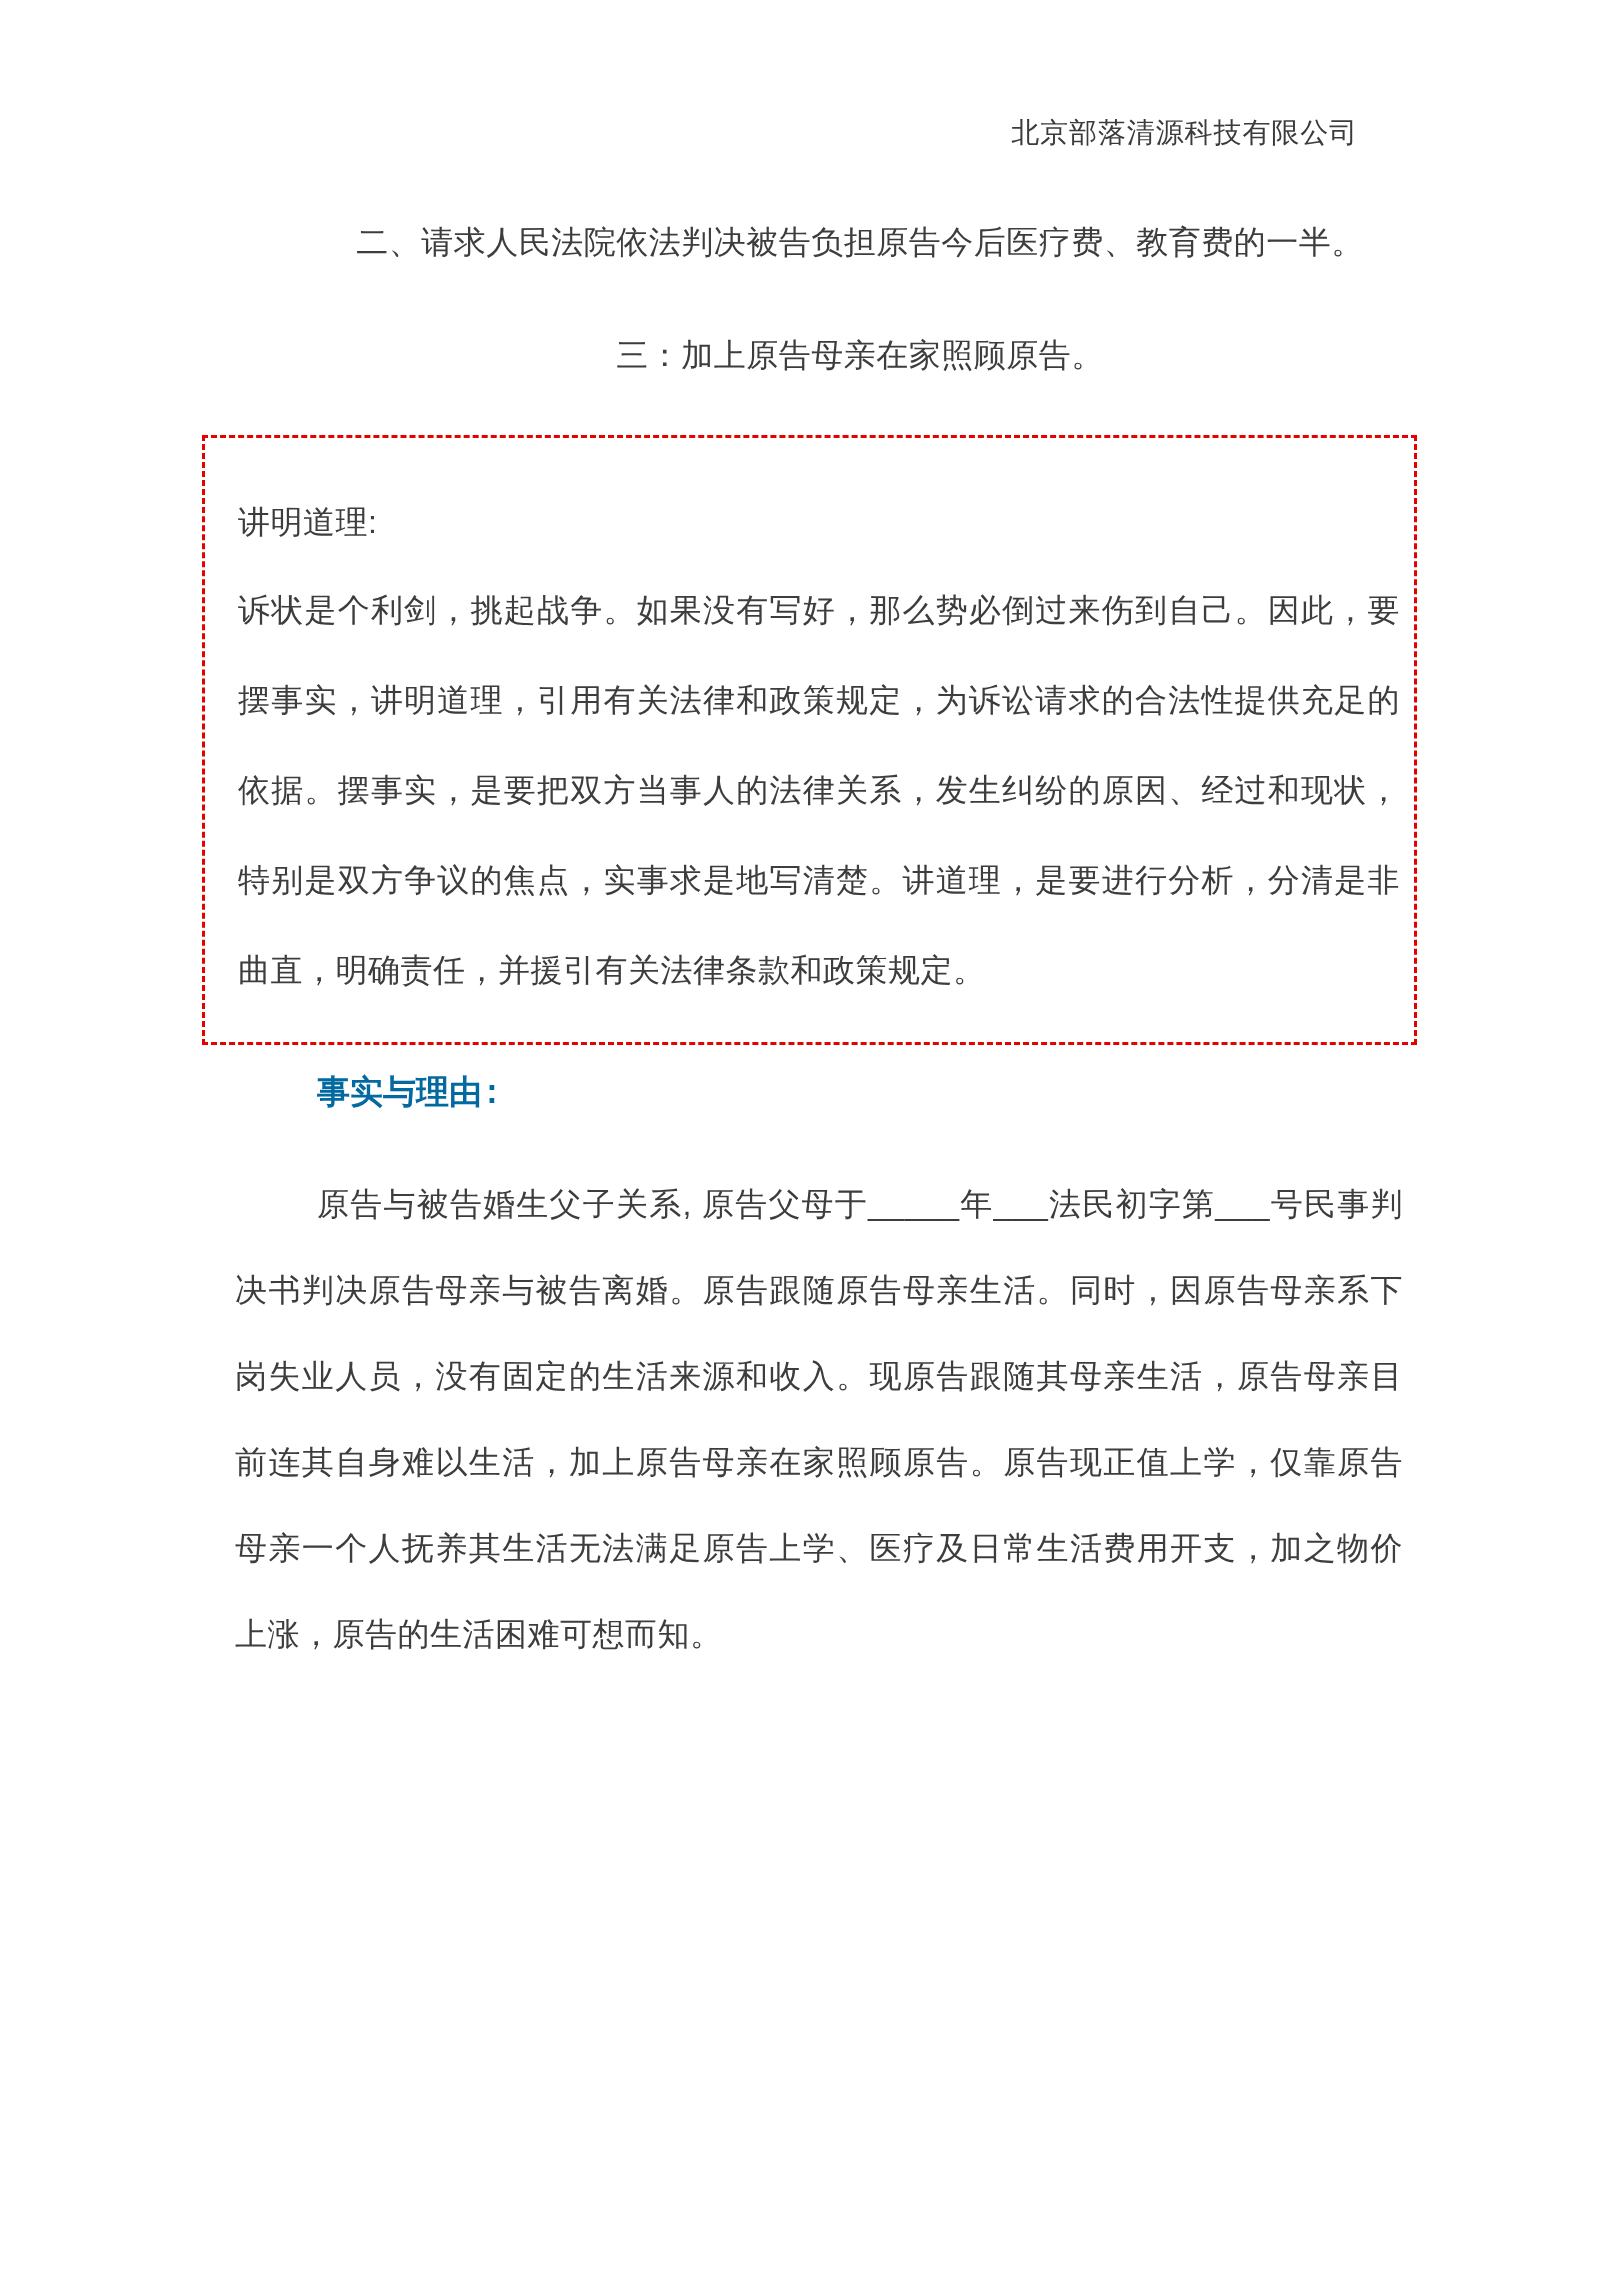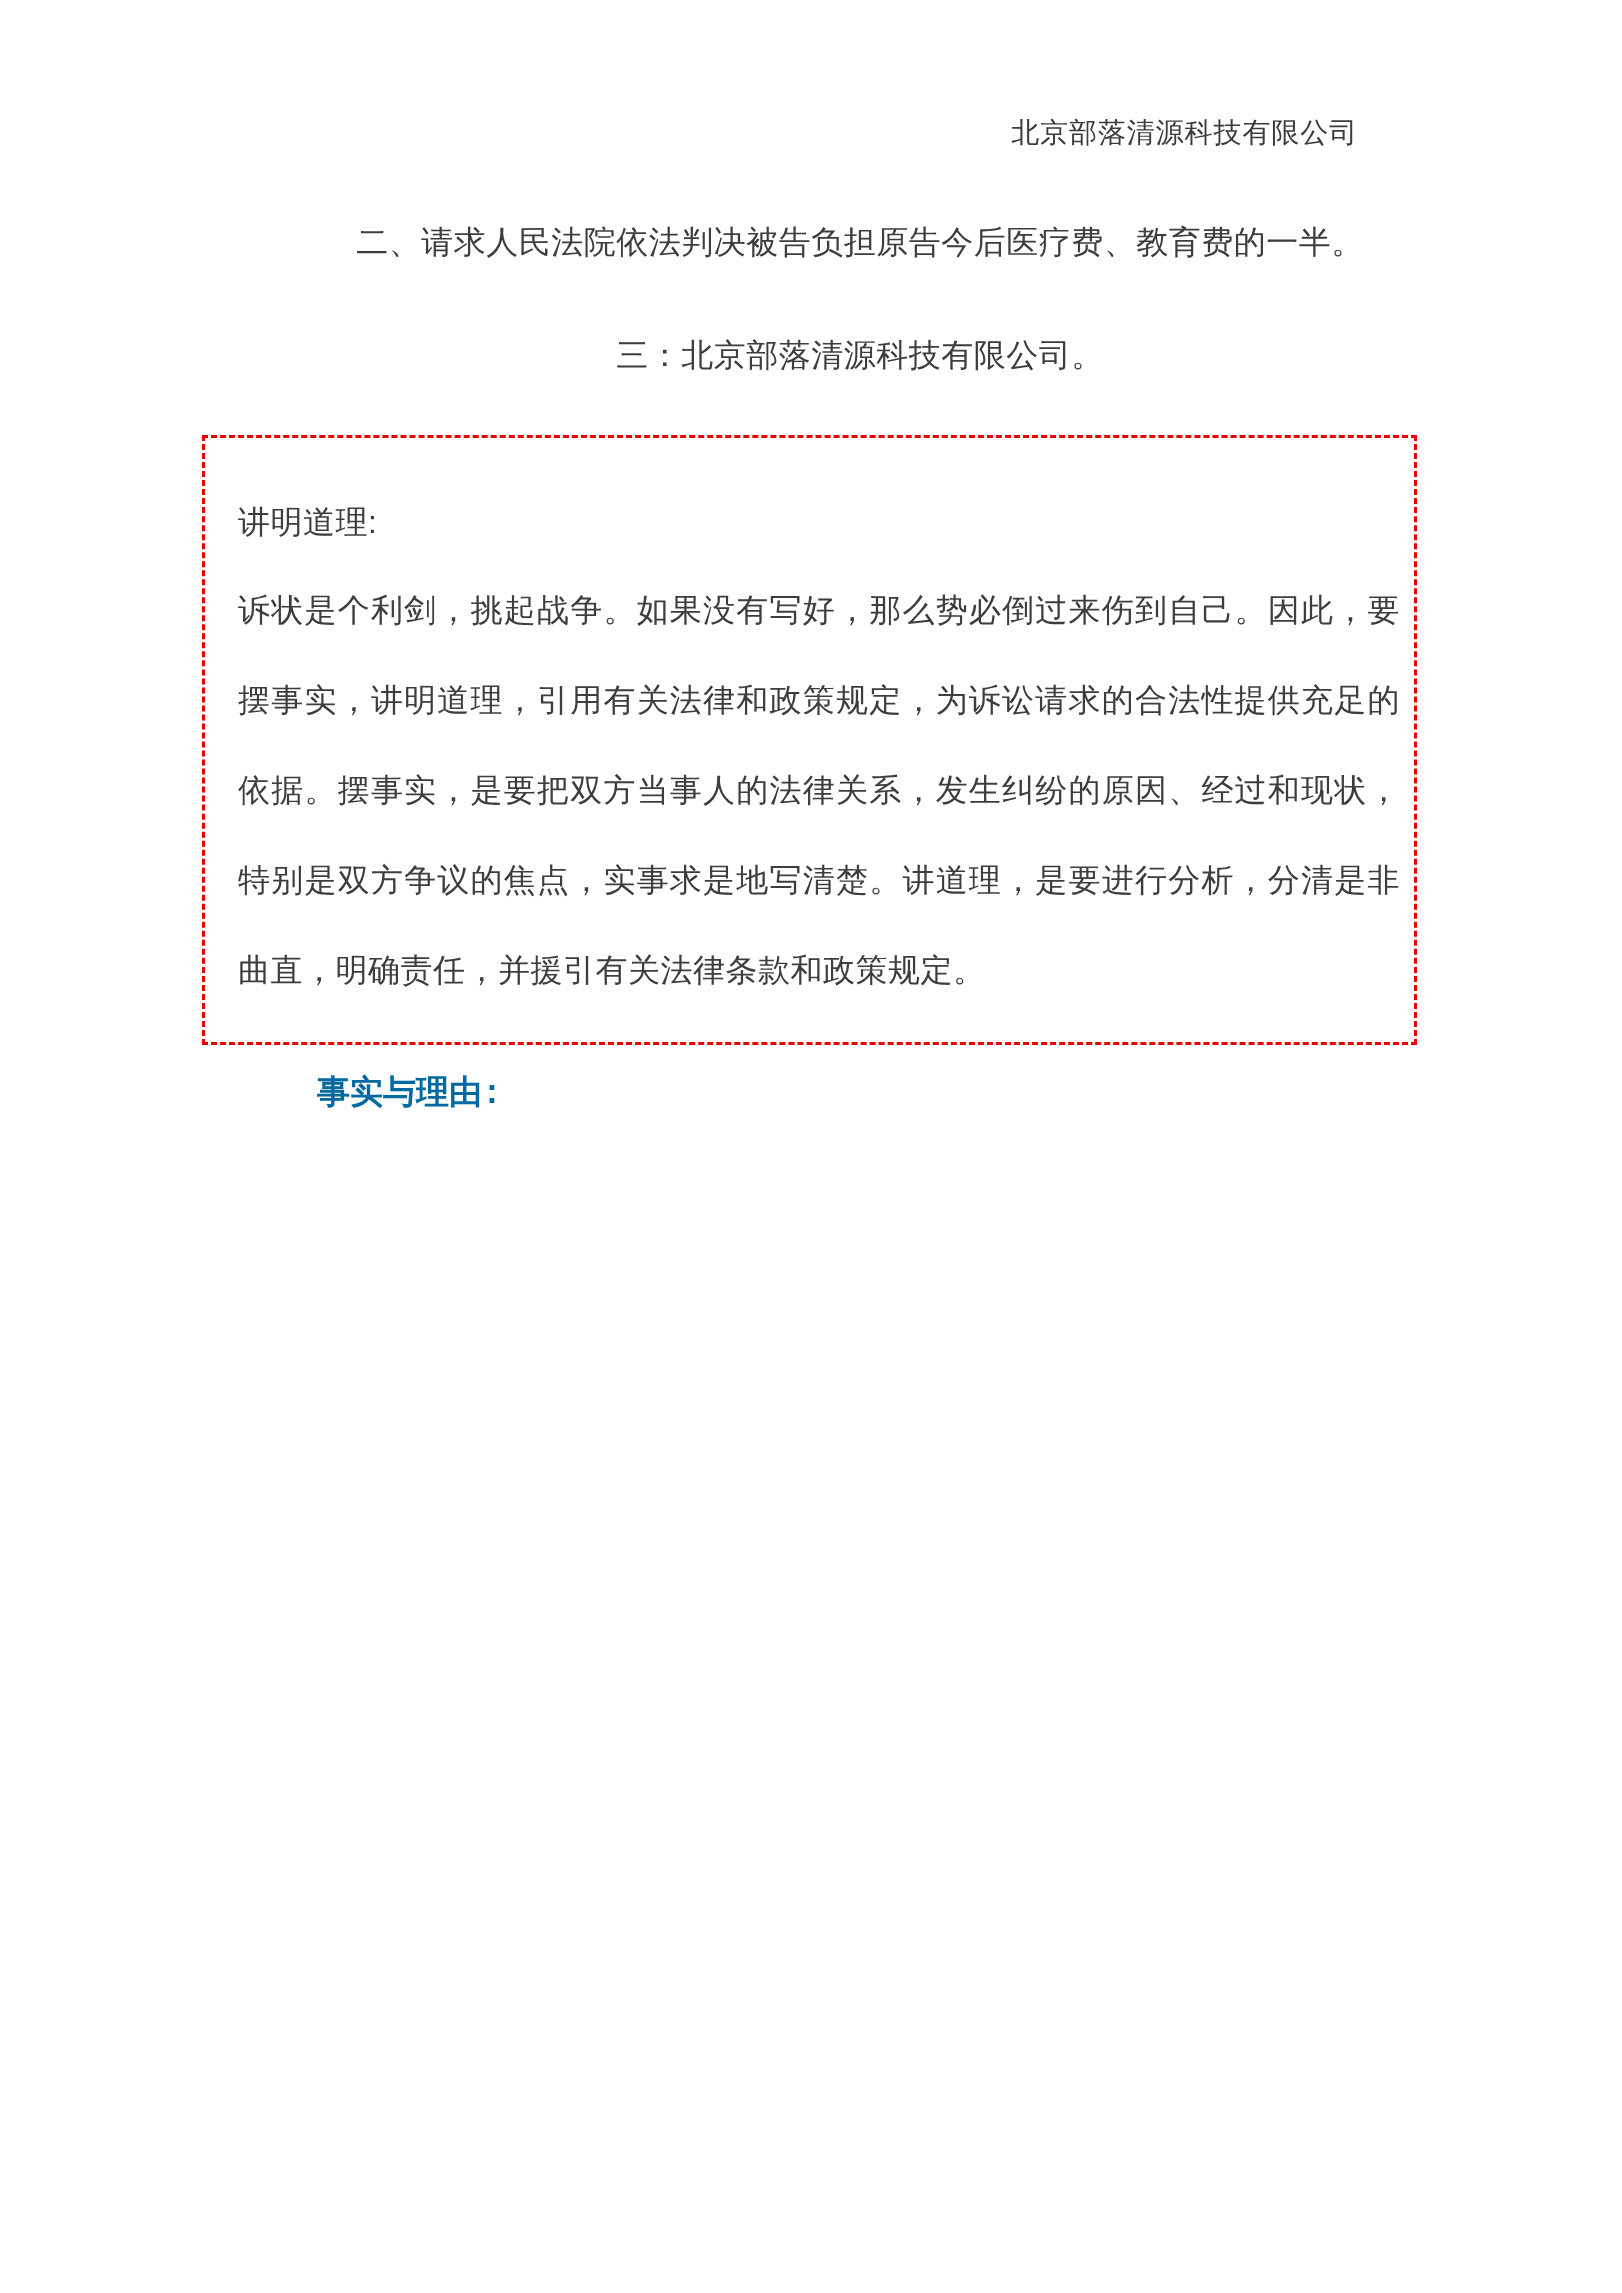--- a/index.html
+++ b/index.html
@@ -76,25 +76,26 @@
 <body>
 
 <div class="page">
 
   <div class="doc-header">
     <span>北京部落清源科技有限公司</span>
   </div>
 
   <p class="claim claim-2">二、请求人民法院依法判决被告负担原告今后医疗费、教育费的一半。</p>
 
-  <p class="claim claim-3">三：北京部落清源科技有限公司。</p>
+  <p class="claim claim-3">三：加上原告母亲在家照顾原告。</p>
 
   <div class="risk-box" style="border-color: rgb(230, 0, 0);">
     <p class="risk-title">讲明道理:</p>
     <p class="risk-body">诉状是个利剑，挑起战争。如果没有写好，那么势必倒过来伤到自己。因此，要摆事实，讲明道理，引用有关法律和政策规定，为诉讼请求的合法性提供充足的依据。摆事实，是要把双方当事人的法律关系，发生纠纷的原因、经过和现状，特别是双方争议的焦点，实事求是地写清楚。讲道理，是要进行分析，分清是非曲直，明确责任，并援引有关法律条款和政策规定。</p>
   </div>
 
   <p class="facts-heading">事实与理由:</p>
 
+  <p class="facts-para facts-para-1">原告与被告婚生父子关系, 原告父母于_____年___法民初字第___号民事判决书判决原告母亲与被告离婚。原告跟随原告母亲生活。同时，因原告母亲系下岗失业人员，没有固定的生活来源和收入。现原告跟随其母亲生活，原告母亲目前连其自身难以生活，加上原告母亲在家照顾原告。原告现正值上学，仅靠原告母亲一个人抚养其生活无法满足原告上学、医疗及日常生活费用开支，加之物价上涨，原告的生活困难可想而知。</p>
 
 
 </div>
 
 
 </body></html>

